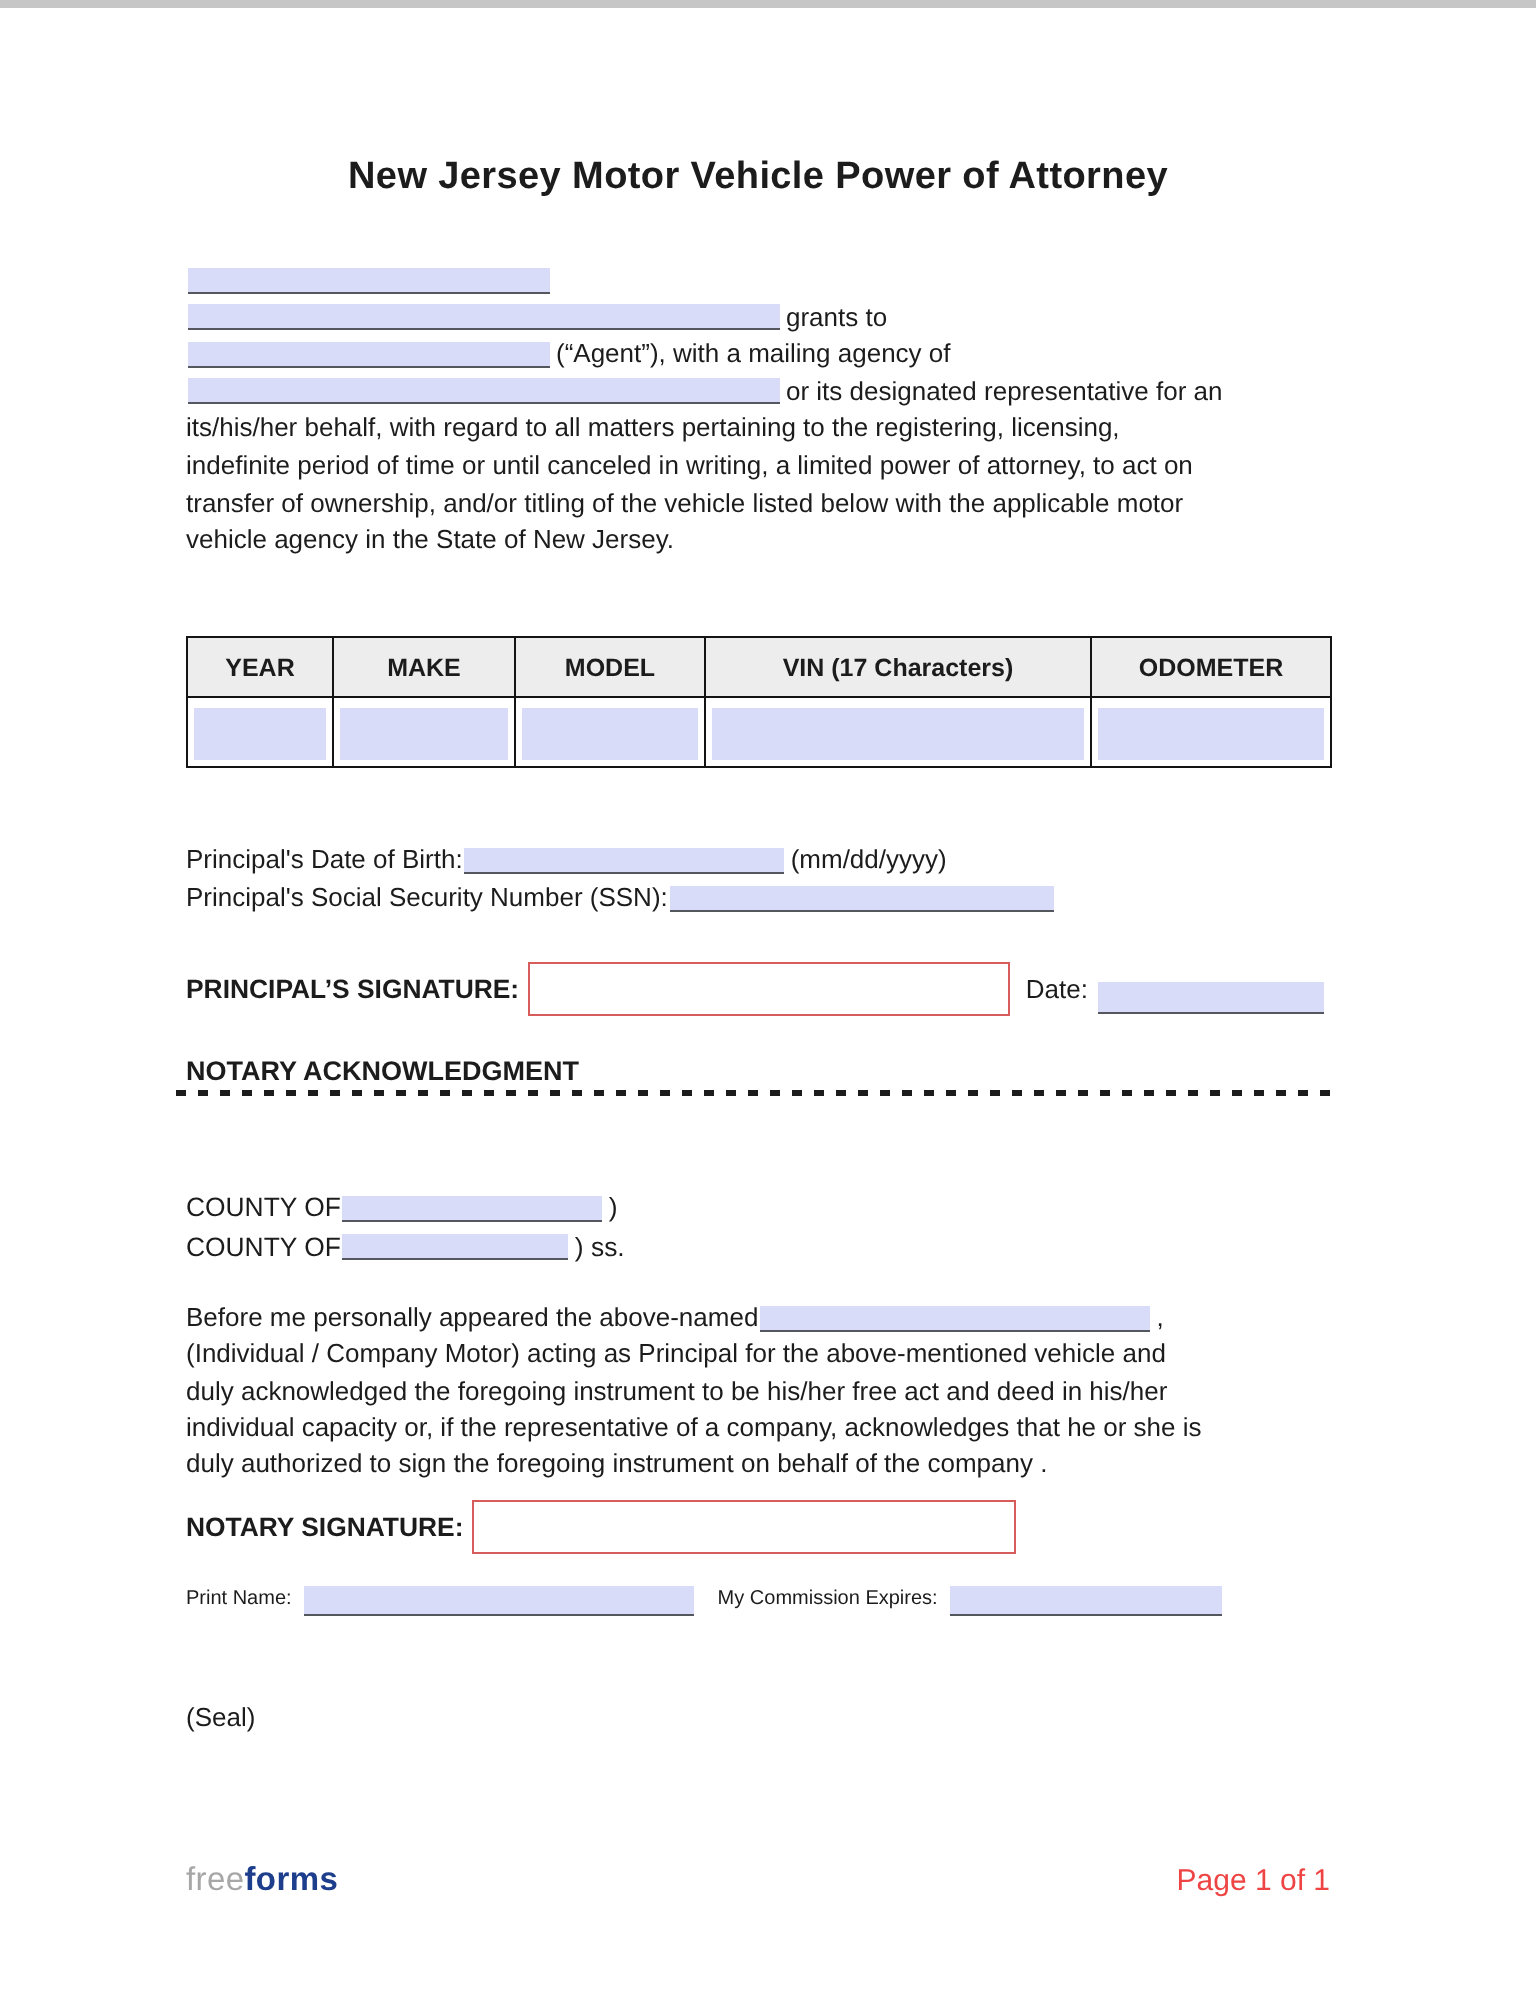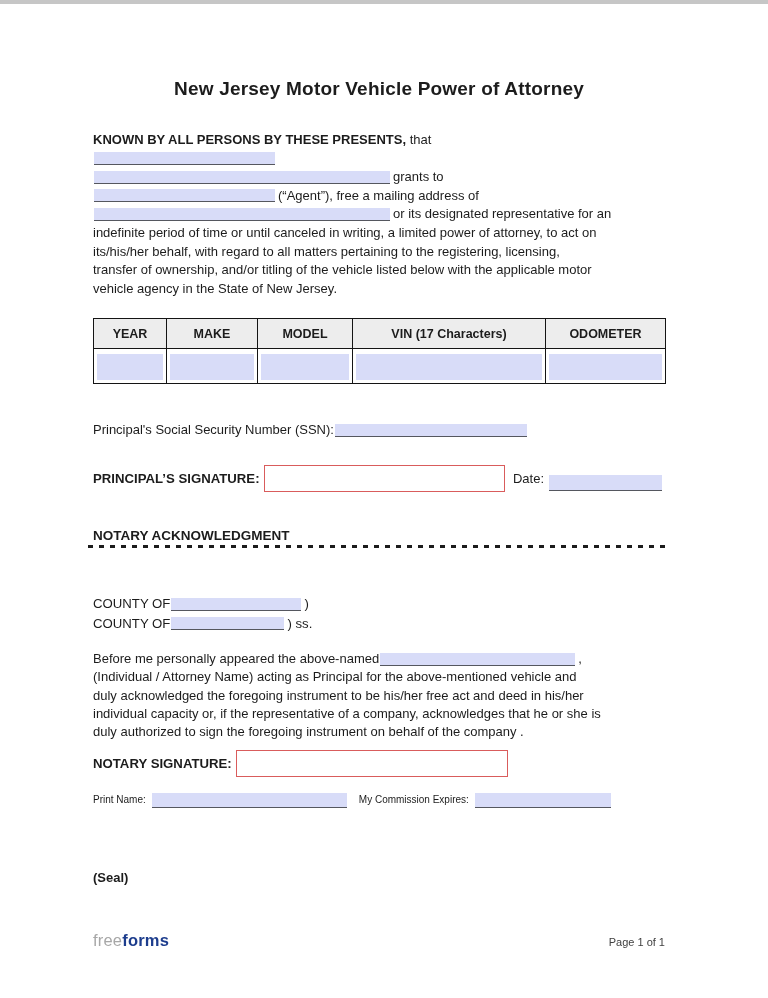--- a/index.html
+++ b/index.html
@@ -28,58 +28,57 @@
   
   .vtable{top:318px;}
   table{border-collapse:collapse;table-layout:fixed;width:572px;}
   td,th{border:1.5px solid #141414;padding:3px;height:30px;box-sizing:border-box;}
   th{background:#ededed;font-size:12.5px;font-weight:bold;text-align:center;}
   td .cellf{
     display:block;width:100%;height:26px;margin:2px 0 0 0;border:none;outline:none;
     background:#d8dcf8;box-sizing:border-box;font-family:"Liberation Sans",sans-serif;font-size:12.5px;padding:0 3px;
   }
   .dobssn{top:420px;line-height:19px;}
-  .sigrow{top:464px;display:flex;align-items:flex-end;height:28px;}
+  .sigrow{top:480px;display:flex;align-items:flex-end;height:28px;}
   .sigrow .lbl{font-weight:bold;font-size:13.2px;line-height:26px;margin-right:4px;white-space:nowrap;}
   .sigrow .plain{font-size:13px;line-height:26px;margin:0 4px 0 8px;white-space:nowrap;}
   .sigrow .f{align-self:flex-end;margin-bottom:1px;height:16px;}
   .dashes{
     position:absolute;left:88px;top:545px;width:580px;height:2.5px;
     background:repeating-linear-gradient(to right,#1c1c1c 0 5px,transparent 5px 11px);
   }
   .nheading{top:528px;text-align:left;font-weight:bold;font-size:13.5px;}
   .statecounty{top:594px;line-height:19.5px;font-size:13.2px;}
   .npara{top:650px;line-height:18.3px;}
   .notarysig{top:749px;}
   .printrow{top:791px;display:flex;align-items:flex-end;}
   .printrow .plbl{font-size:10px;line-height:17px;white-space:nowrap;margin-right:5px;}
   .printrow .f{height:15px;margin-bottom:0;}
   .printrow .mid{margin-left:9px;}
-  .seal{top:870px;font-weight:bold;}
+  .seal{top:851px;}
   .footer{top:931px;display:flex;justify-content:space-between;align-items:baseline;}
   .logo{font-size:16.5px;letter-spacing:.2px;}
   .logo .free{color:#a7a7a7;font-weight:normal;}
   .logo .forms{color:#1d3d8d;font-weight:bold;}
-  .pagenum{font-size:11px;color:#404040;}
+  .pagenum{font-size:15px;color:#ef4444;}
 </style>
 </head>
 <body>
 
 <div class="top-strip"></div>
 
 <div class="blk title">New Jersey Motor Vehicle Power of Attorney</div>
 
 <div class="blk intro">
-  <div><span class="b">KNOWN BY ALL PERSONS BY THESE PRESENTS,</span><span> that</span></div>
   <div><input class="f" style="width: 181px;" value=""></div>
   <div><input class="f" style="width: 296px;" value=""><span>grants to</span></div>
-  <div><input class="f" style="width: 181px;" value=""><span>(“Agent”), free a mailing address of</span></div>
+  <div><input class="f" style="width: 181px;" value=""><span>(“Agent”), with a mailing agency of</span></div>
   <div><input class="f" style="width: 296px;" value=""><span>or its designated representative for an</span></div>
+  <div>its/his/her behalf, with regard to all matters pertaining to the registering, licensing,</div>
   <div>indefinite period of time or until canceled in writing, a limited power of attorney, to act on</div>
-  <div>its/his/her behalf, with regard to all matters pertaining to the registering, licensing,</div>
   <div>transfer of ownership, and/or titling of the vehicle listed below with the applicable motor</div>
   <div>vehicle agency in the State of New Jersey.</div>
 </div>
 
 <div class="blk vtable">
   <table>
     <colgroup>
         <col style="width:73px">
         <col style="width:91px">
         <col style="width:95px">
@@ -109,20 +108,21 @@
           </td>
       <td>
             <input class="cellf" value="" style="">
           </td>
     </tr>
   </tbody>
     </table>
 </div>
 
 <div class="blk dobssn">
+  <div><span>Principal's Date of Birth:</span><input class="f" style="width: 160px;" value=""><span>(mm/dd/yyyy)</span></div>
   <div><span>Principal's Social Security Number (SSN):</span><input class="f" style="width: 192px;" value=""></div>
 </div>
 
 <div class="blk sigrow">
   <span class="lbl">PRINCIPAL’S SIGNATURE:</span>
   <input class="sig" style="width: 252px;" value="">
   <span class="plain">Date:</span>
   <input class="f" style="width: 113px;" value="">
 </div>
 
@@ -130,21 +130,21 @@
 
 <div class="blk nheading">NOTARY ACKNOWLEDGMENT</div>
 
 <div class="blk statecounty">
   <div><span>COUNTY OF</span><input class="f" style="width: 130px;" value=""><span>)</span></div>
   <div><span>COUNTY OF</span><input class="f" style="width: 113px;" value=""><span>) ss.</span></div>
 </div>
 
 <div class="blk npara">
   <div><span>Before me personally appeared the above-named</span><input class="f" style="width: 195px;" value=""><span>,</span></div>
-  <div>(Individual / Attorney Name) acting as Principal for the above-mentioned vehicle and</div>
+  <div>(Individual / Company Motor) acting as Principal for the above-mentioned vehicle and</div>
   <div>duly acknowledged the foregoing instrument to be his/her free act and deed in his/her</div>
   <div>individual capacity or, if the representative of a company, acknowledges that he or she is</div>
   <div>duly authorized to sign the foregoing instrument on behalf of the company .</div>
 </div>
 
 <div class="blk sigrow notarysig">
   <span class="lbl">NOTARY SIGNATURE:</span>
   <input class="sig" style="width: 272px;" value="">
 </div>
 

